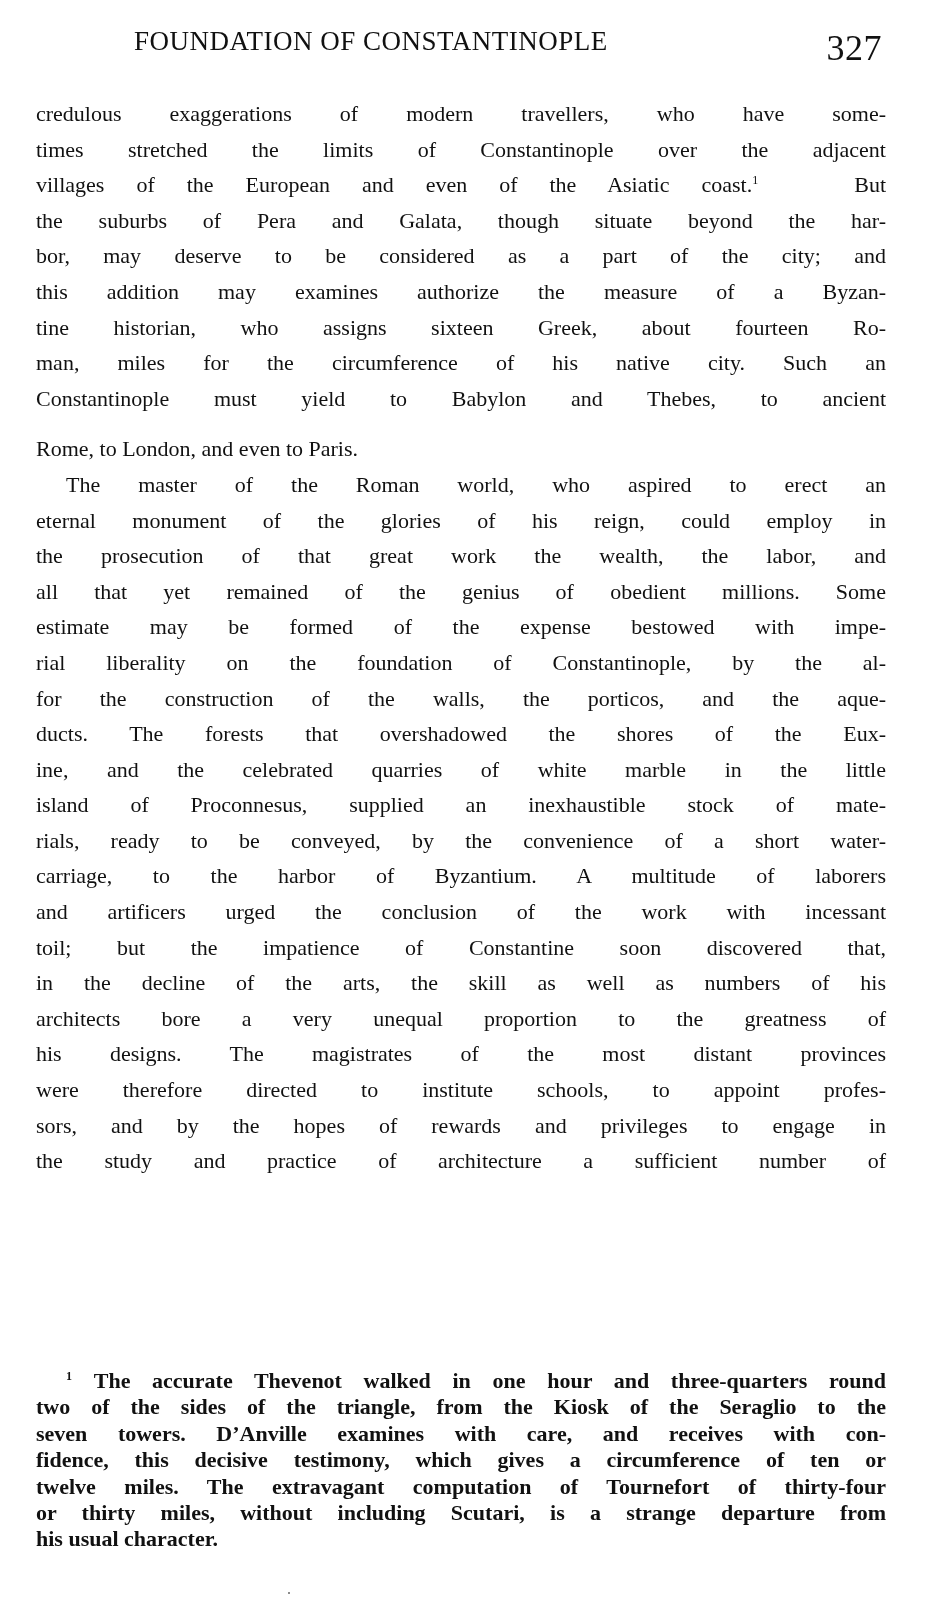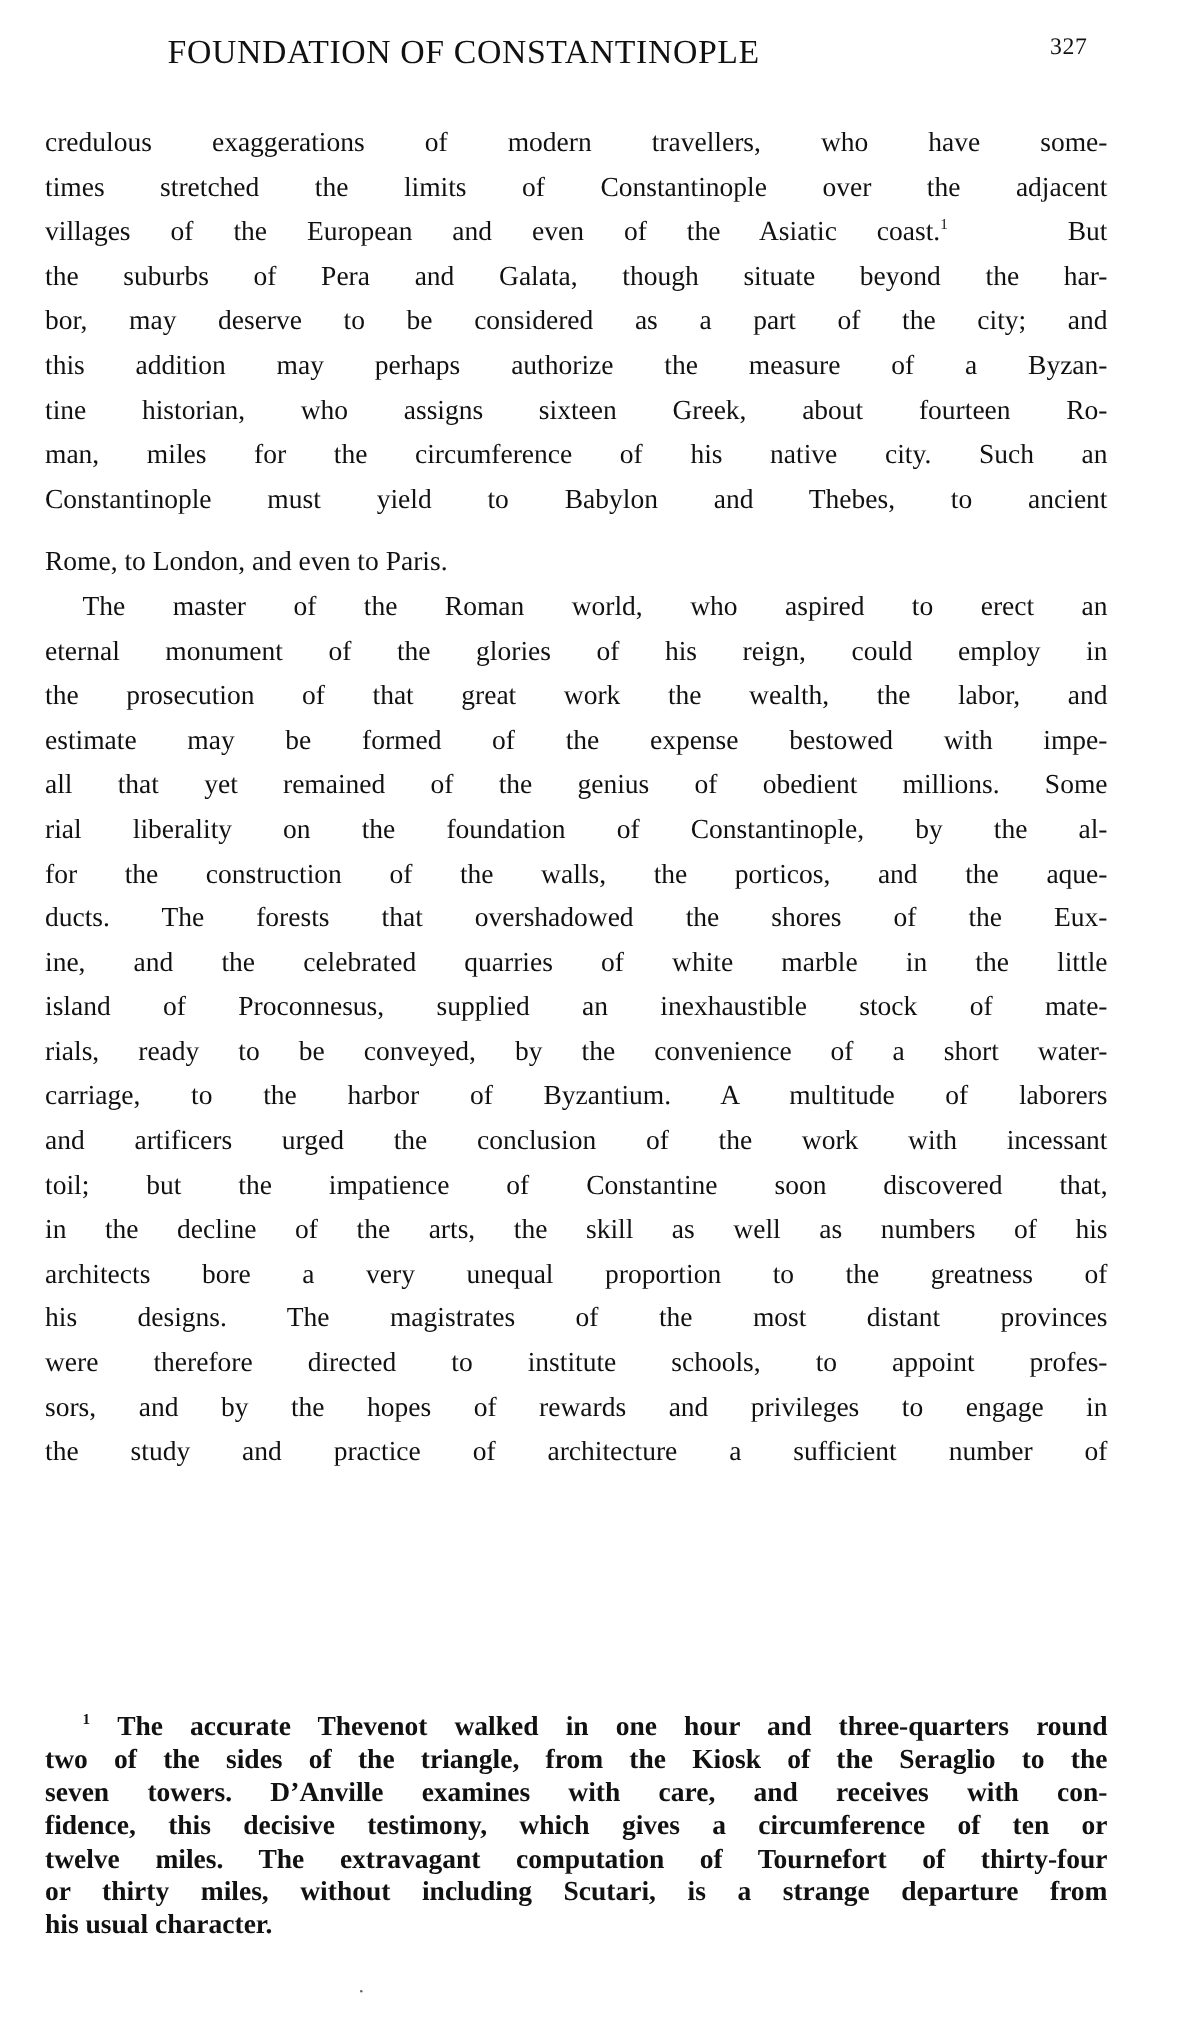--- a/index.html
+++ b/index.html
@@ -3,21 +3,21 @@
 <meta charset="utf-8">
 <style>
   html, body { margin: 0; padding: 0; background: #ffffff; }
   body { width: 950px; height: 1619px; position: relative; overflow: hidden; color: #111; }
   .page { position: absolute; left: 0; top: 0; width: 950px; height: 1619px; }
   .running-head {
     position: absolute; left: 36px; top: 26px; width: 850px; height: 40px;
     font-family: "Liberation Serif", serif; font-size: 27px; letter-spacing: 0.5px;
   }
   .running-head .title { position: absolute; left: 98px; top: 0; white-space: nowrap; }
-  .running-head .pageno { position: absolute; right: 16px; top: 1px; font-size: 19px; }
+  .running-head .pageno { position: absolute; right: 4px; top: 1px; font-size: 36px; }
   .body-text {
     position: absolute; left: 36px; top: 96px; width: 850px;
     font-family: "Liberation Serif", serif; font-size: 22px; line-height: 35.6px;
   }
   .line { display: block; height: 35.6px; white-space: nowrap; text-align: justify; text-align-last: justify; }
   .line.last { text-align-last: left; margin-top: 15px; }
   .line.indent { padding-left: 30px; }
   .footnotes {
     position: absolute; left: 36px; top: 1368px; width: 850px;
     font-family: "Liberation Serif", serif; font-size: 22px; line-height: 26.4px; font-weight: bold;
@@ -37,30 +37,30 @@
     <span class="title">FOUNDATION OF CONSTANTINOPLE</span>
     <span class="pageno">327</span>
   </div>
 
   <div class="body-text">
     <span class="line">credulous exaggerations of modern travellers, who have some-</span>
     <span class="line">times stretched the limits of Constantinople over the adjacent</span>
     <span class="line"><span>villages of the European and even of the Asiatic coast.</span><sup>1</sup>&nbsp;&nbsp;&nbsp;<span>But</span></span>
     <span class="line">the suburbs of Pera and Galata, though situate beyond the har-</span>
     <span class="line">bor, may deserve to be considered as a part of the city; and</span>
-    <span class="line">this addition may perhaps authorize the measure of a Byzan-</span>
+    <span class="line">this addition may examines authorize the measure of a Byzan-</span>
     <span class="line">tine historian, who assigns sixteen Greek, about fourteen Ro-</span>
     <span class="line">man, miles for the circumference of his native city. Such an</span>
     <span class="line">Constantinople must yield to Babylon and Thebes, to ancient</span>
     <span class="line last">Rome, to London, and even to Paris.</span>
     <span class="line indent">The master of the Roman world, who aspired to erect an</span>
     <span class="line">eternal monument of the glories of his reign, could employ in</span>
     <span class="line">the prosecution of that great work the wealth, the labor, and</span>
+    <span class="line">all that yet remained of the genius of obedient millions. Some</span>
     <span class="line">estimate may be formed of the expense bestowed with impe-</span>
-    <span class="line">all that yet remained of the genius of obedient millions. Some</span>
     <span class="line">rial liberality on the foundation of Constantinople, by the al-</span>
     <span class="line">for the construction of the walls, the porticos, and the aque-</span>
     <span class="line">ducts. The forests that overshadowed the shores of the Eux-</span>
     <span class="line">ine, and the celebrated quarries of white marble in the little</span>
     <span class="line">island of Proconnesus, supplied an inexhaustible stock of mate-</span>
     <span class="line">rials, ready to be conveyed, by the convenience of a short water-</span>
     <span class="line">carriage, to the harbor of Byzantium. A multitude of laborers</span>
     <span class="line">and artificers urged the conclusion of the work with incessant</span>
     <span class="line">toil; but the impatience of Constantine soon discovered that,</span>
     <span class="line">in the decline of the arts, the skill as well as numbers of his</span>

